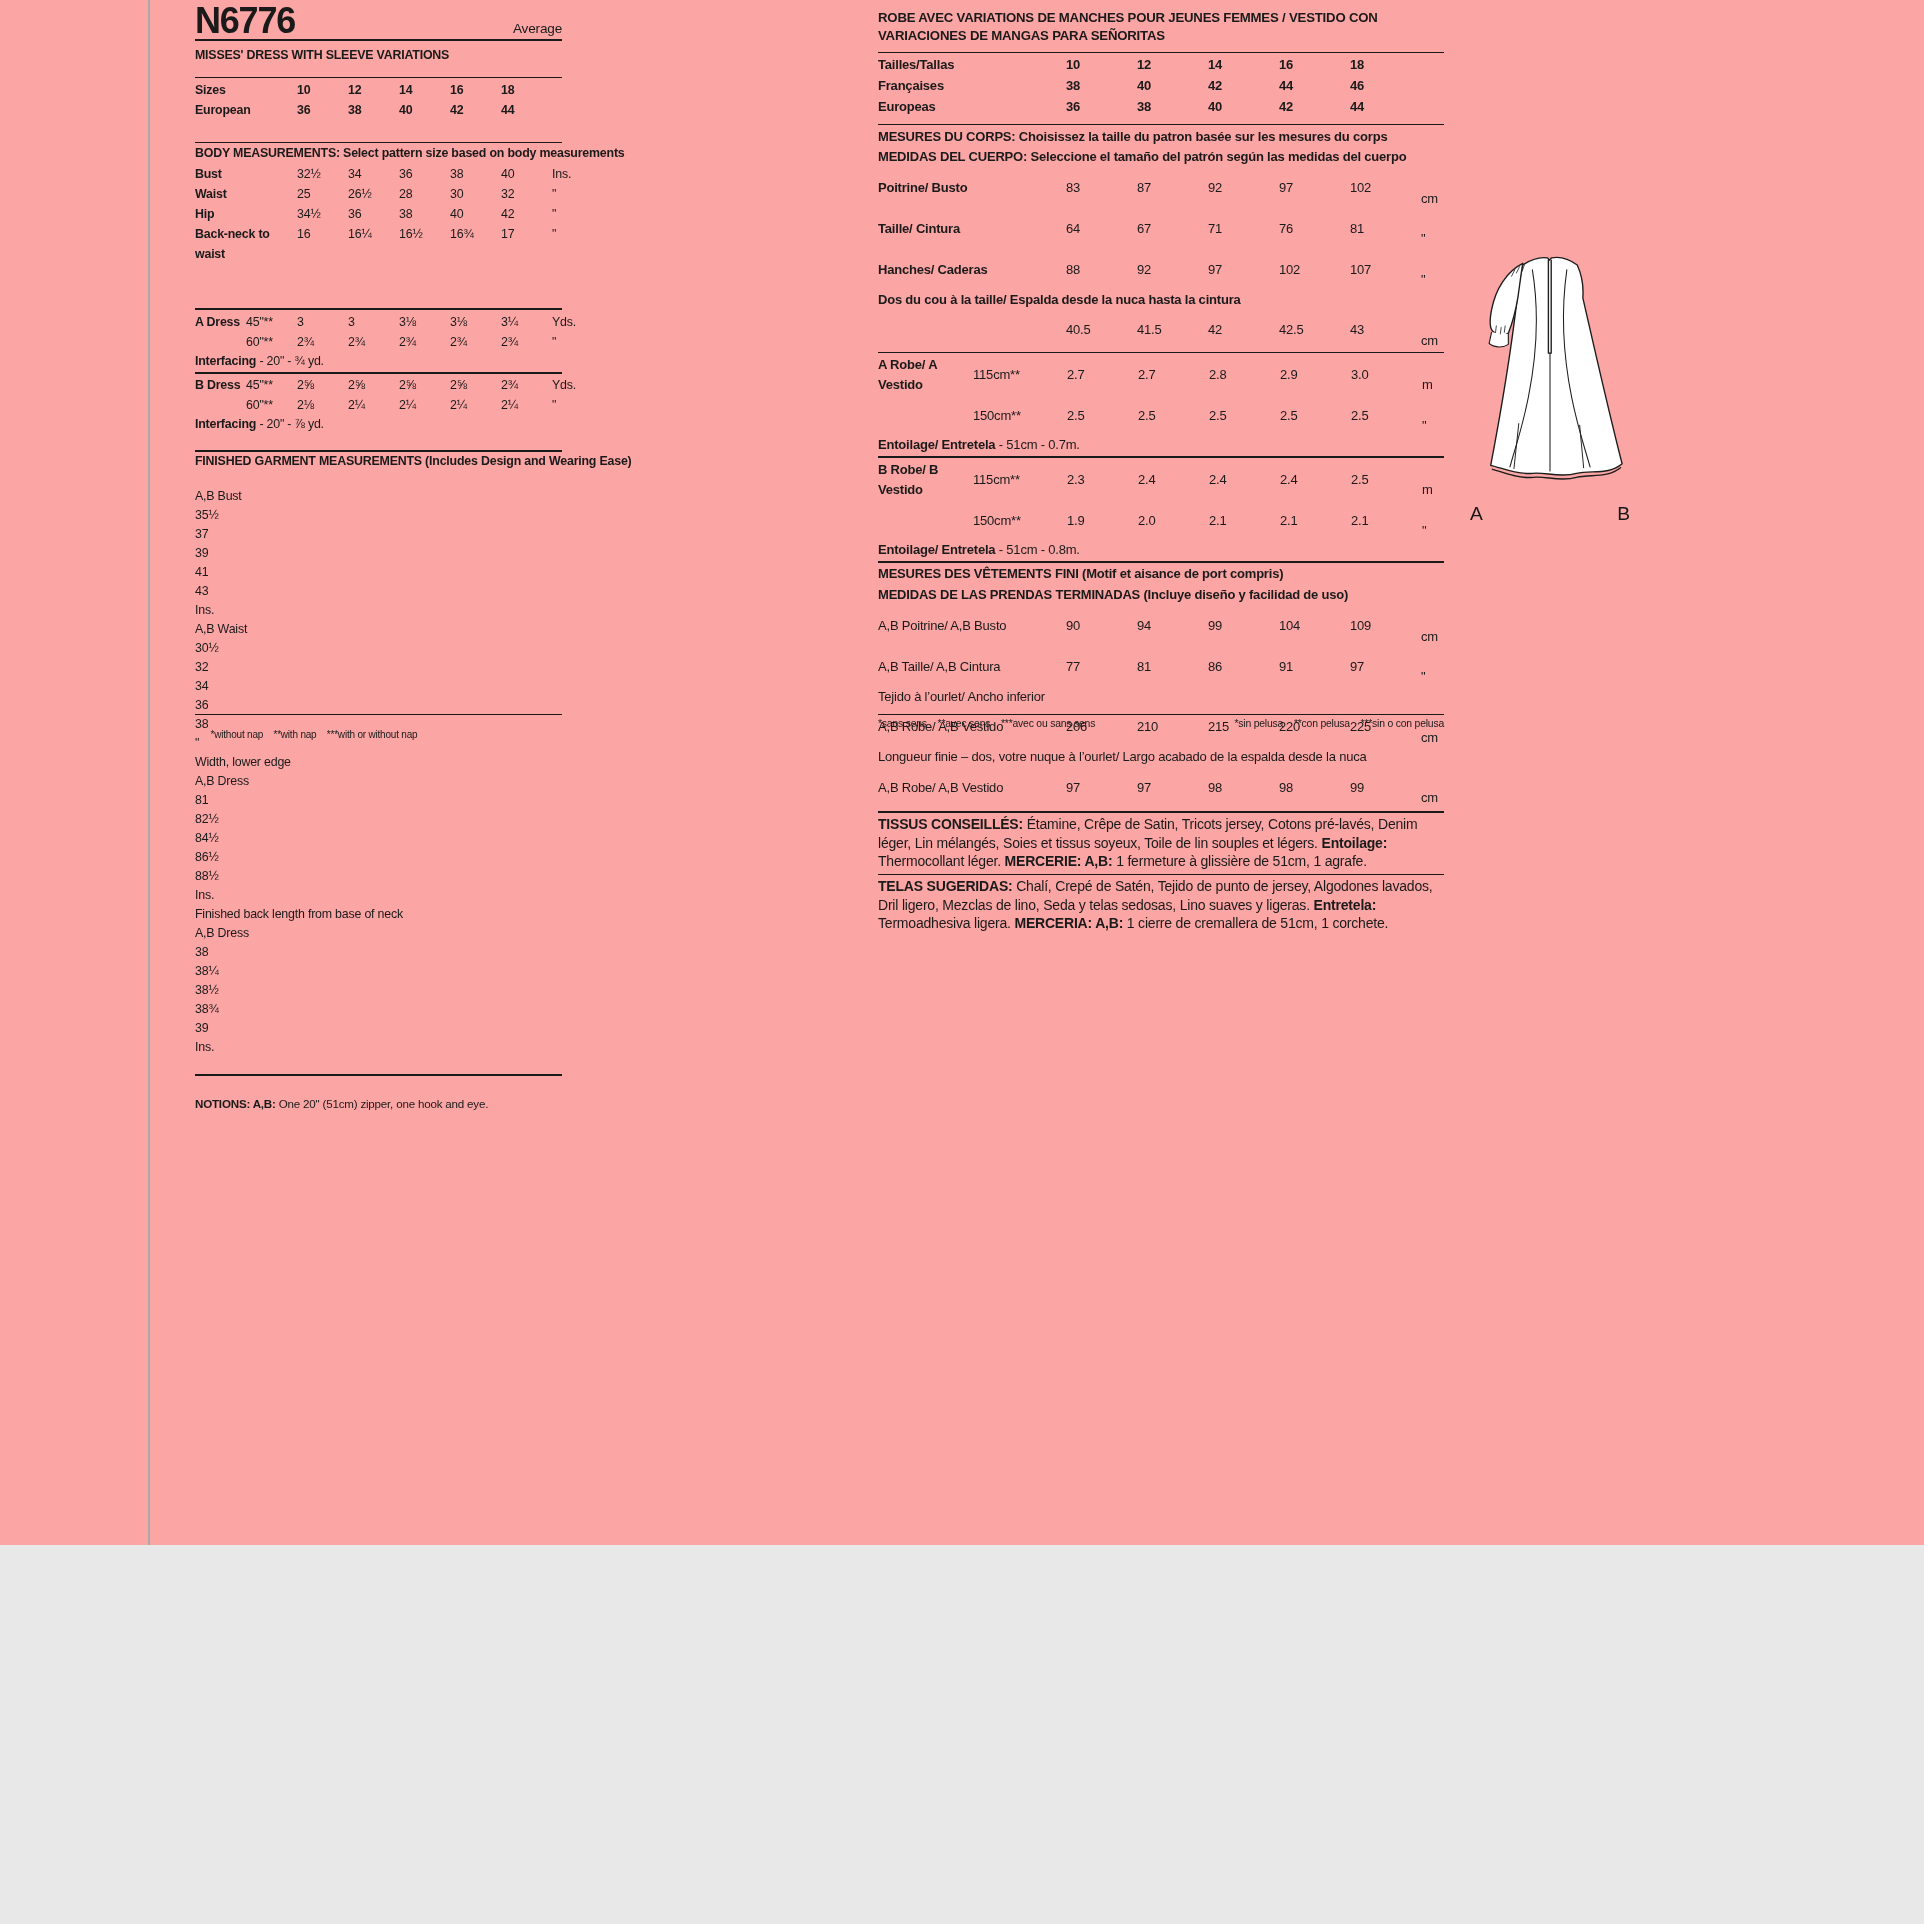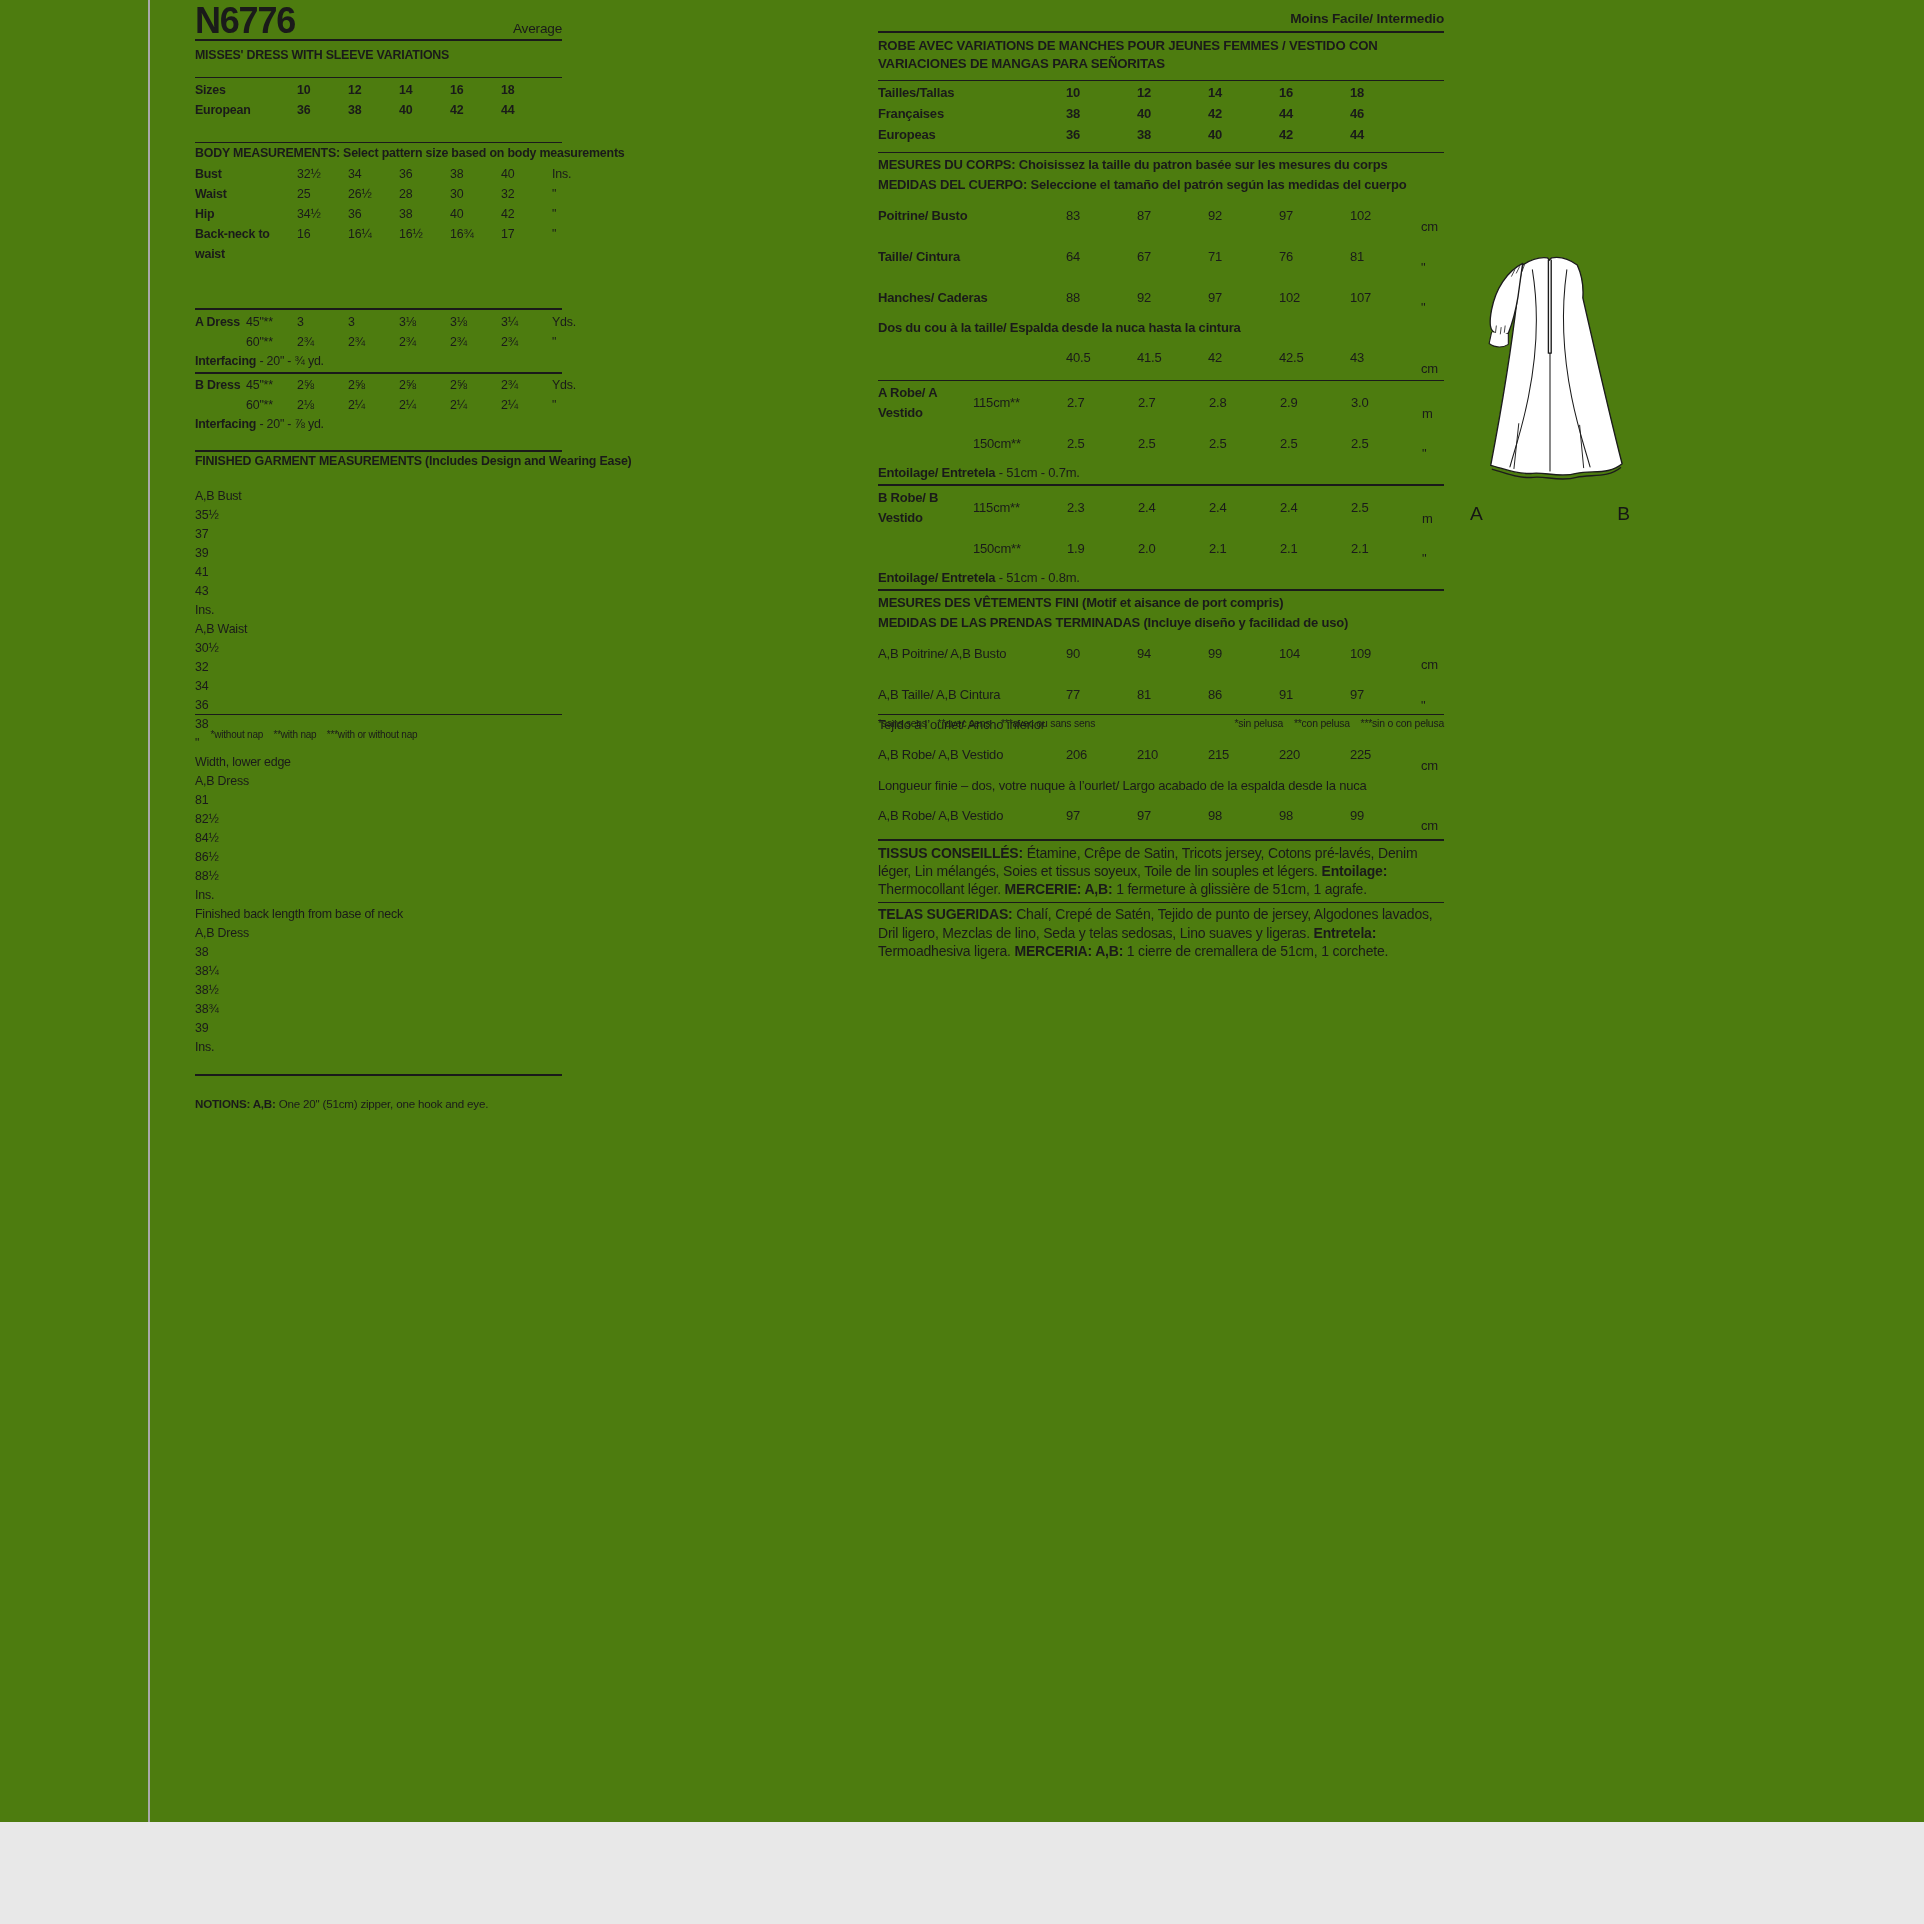--- a/index.html
+++ b/index.html
@@ -1,16 +1,16 @@
 <!DOCTYPE html>
 <html style="font-size:13px"><head>
 <meta charset="utf-8">
 <style>
   html,body{margin:0;padding:0;background:#e8e8e8;}
-  .page{position:relative;width:1925px;height:1822px;background:#4d7c0f;
+  .page{position:relative;width:1925px;height:1545px;background:#fca5a5;
         font-family:"Liberation Sans",sans-serif;color:#1a1a1a;letter-spacing:-0.2px;overflow:hidden;}
   .vline{position:absolute;left:148px;top:0;width:1.6px;height:1925px;background:#a9a9a9;}
   .bbar{position:absolute;left:148px;top:1916px;width:1777px;height:8.8px;background:#141414;}
 
   .lc{position:absolute;left:195px;top:4.8px;width:367px;font-size:12.4px;}
   .rc{position:absolute;left:878px;top:4.8px;width:566px;font-size:13px;}
 
   .b{font-weight:bold;}
   .nw{white-space:nowrap;}
   .rule{border-top:1.2px solid #1a1a1a;}
@@ -235,21 +235,20 @@
 
     <div class="rule2 mt22"></div>
     <div class="para notions"><span class="b">NOTIONS: A,B: </span><span>One 20" (51cm) zipper, one hook and eye.</span></div>
 
     <div class="fnote">
       <span>*without nap    **with nap    ***with or without nap</span>
     </div>
   </div>
 
   <div class="rc">
-    <div class="rc-diff">Moins Facile/ Intermedio</div>
     <div class="title">ROBE AVEC VARIATIONS DE MANCHES POUR JEUNES FEMMES / VESTIDO CON VARIACIONES DE MANGAS PARA SEÑORITAS</div>
 
     <div class="rule mt8"></div>
     <div class="tbl">
         <div class="t-row">
           <span class="t-wide b">Tailles/Tallas</span>
           <span class="t-val b">10</span>
           <span class="t-val b">12</span>
           <span class="t-val b">14</span>
           <span class="t-val b">16</span>

